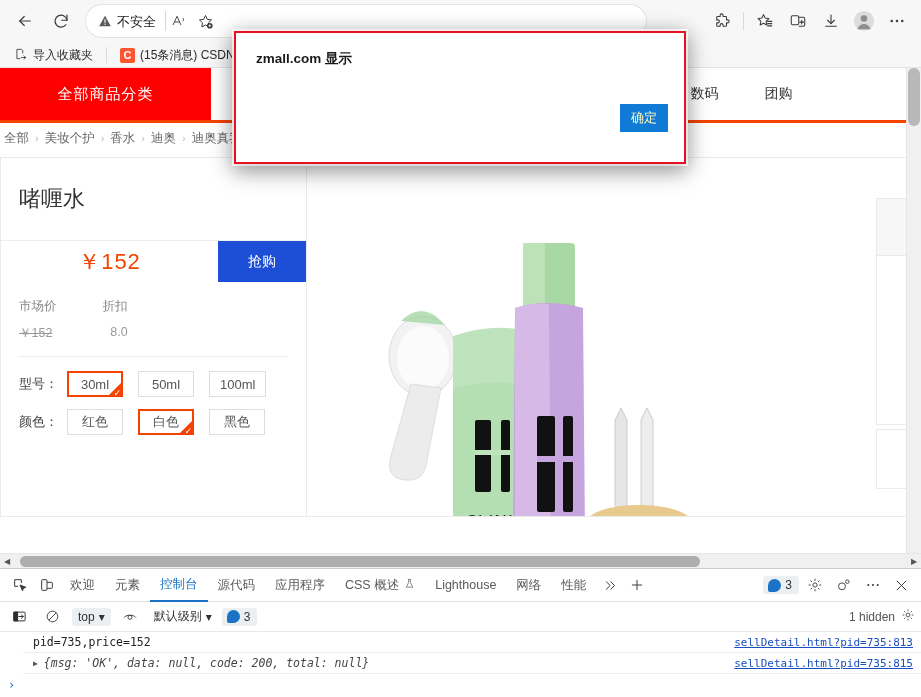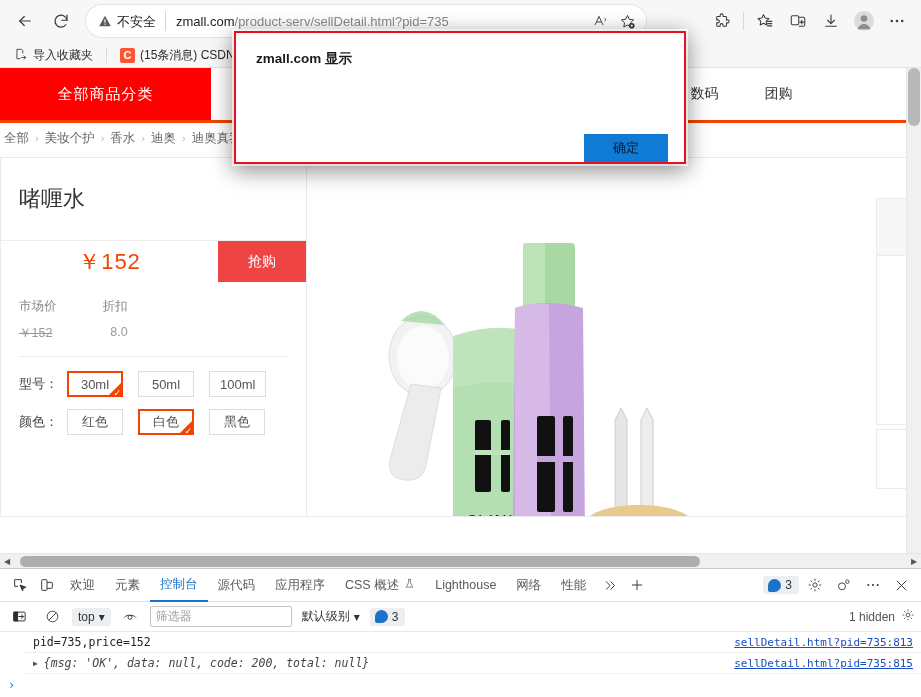--- a/index.html
+++ b/index.html
@@ -195,21 +195,21 @@
     flex: 1;
     display: flex;
     align-items: center;
     justify-content: center;
     color: #f44400;
     font-size: 22px;
     letter-spacing: 1px;
   }
   .buy-btn {
     width: 88px;
-    background: #ef4444;
+    background: #1d4ed8;
     color: #fff;
     display: flex;
     align-items: center;
     justify-content: center;
     font-size: 14px;
   }
   .meta-row {
     display: flex;
     padding: 16px 0 6px 18px;
     font-size: 12.5px;
@@ -357,24 +357,24 @@
     color: #1a1a1a;
     padding: 17px 0 0 20px;
   }
   .modal-msg {
     font-size: 13px;
     color: #2b2b2b;
     padding: 12px 0 0 20px;
   }
   .modal-ok {
     position: absolute;
-    right: 16px; bottom: 0;
-    width: 84px; height: 28px;
+    right: 16px; bottom: 30px;
+    width: 48px; height: 28px;
     background: #0f7bd4;
-    color: #0f172a;
+    color: #fef9c3;
     font-size: 13px;
     display: flex;
     align-items: center;
     justify-content: center;
     border: none;
     cursor: default;
   }
 
   
   .devtools {
@@ -523,21 +523,20 @@
       <span class="security-chip">
         <span>
           <svg width="14" height="14" viewBox="0 0 24 24" fill="#5a5a5a">
               <path d="M12 3l10 18H2z"></path>
               <rect x="11" y="9" width="2" height="6" fill="#fff"></rect>
               <rect x="11" y="16.5" width="2" height="2" fill="#fff"></rect>
             </svg>
         </span>
         <span>不安全</span>
       </span>
-      <span class="url-text"><b>zmall.com</b><span>/product-serv/sellDetail.html?pid=735</span></span>
       <span class="addr-icon">
         <svg width="16" height="16" viewBox="0 0 24 24" fill="none" stroke="#3b3b3b" stroke-width="1.4">
             <path d="M3 18L9 5l6 13"></path>
             <path d="M5.5 13.5h7"></path>
             <path d="M17.5 7.5c1.6 1.3 1.6 3.7 0 5"></path>
           </svg>
       </span>
       <span class="addr-icon">
         <svg width="17" height="17" viewBox="0 0 24 24" fill="none" stroke="#3b3b3b" stroke-width="1.4" stroke-linejoin="round">
             <path d="M12 3.5l2.6 5.4 5.9.8-4.3 4.1 1 5.9-5.2-2.8-5.2 2.8 1-5.9L3.5 9.7l5.9-.8z"></path>
@@ -823,21 +822,20 @@
     <div class="ctx-select">
       <span>top</span>
       <span>▾</span>
     </div>
     <div class="dt-icn">
       <svg width="16" height="16" viewBox="0 0 24 24" fill="none" stroke="#3b3b3b" stroke-width="1.4">
           <path d="M3 13c3.5-5 14.5-5 18 0"></path>
           <circle cx="12" cy="12.5" r="3"></circle>
         </svg>
     </div>
-    <div class="filter-input">筛选器</div>
     <div class="level-select">
       <span>默认级别</span>
       <span>▾</span>
     </div>
     <div class="issue-badge">
       <span class="msg-dot"></span>
       <span>3</span>
     </div>
     <div class="hidden-note">
       <span>1 hidden</span>

